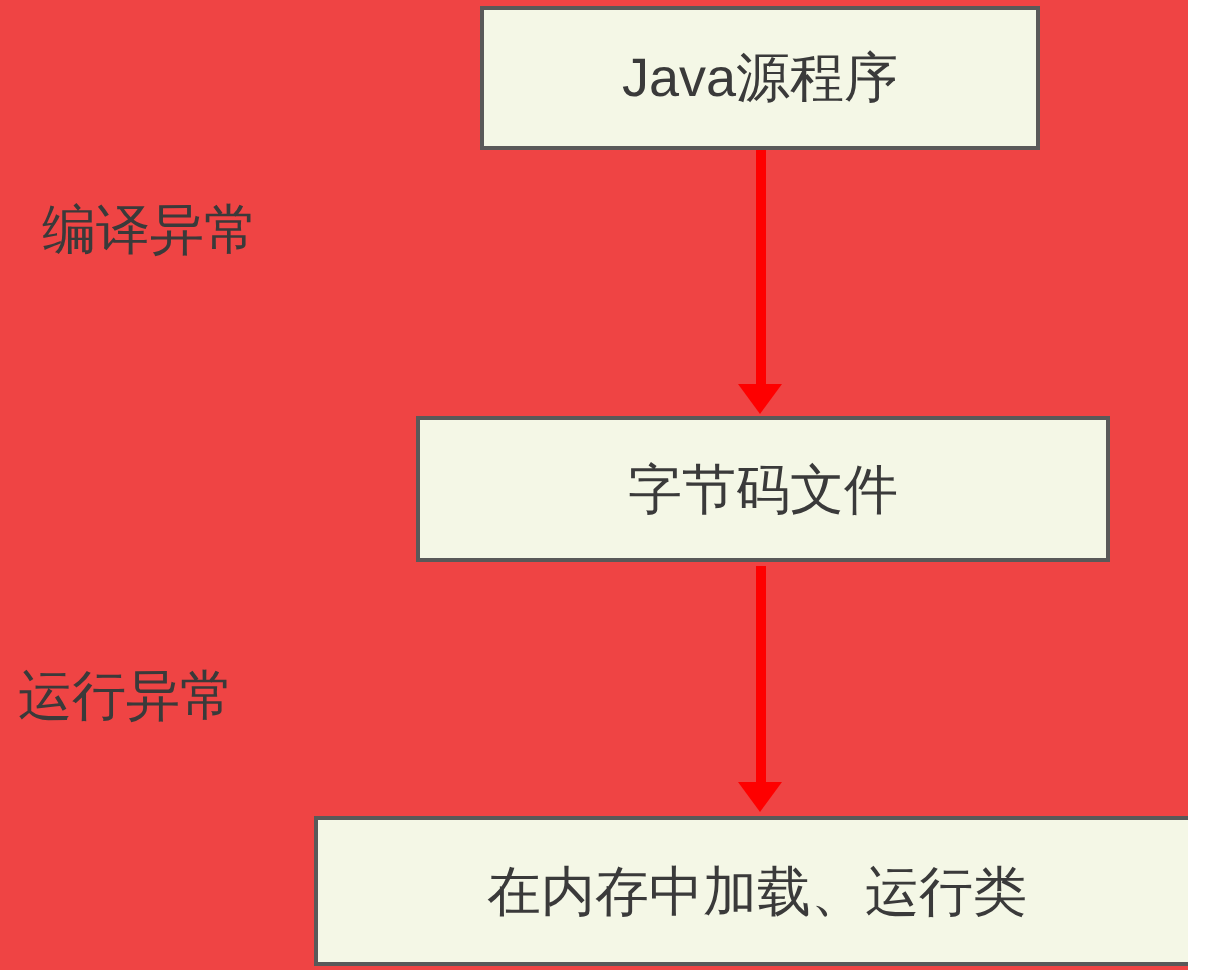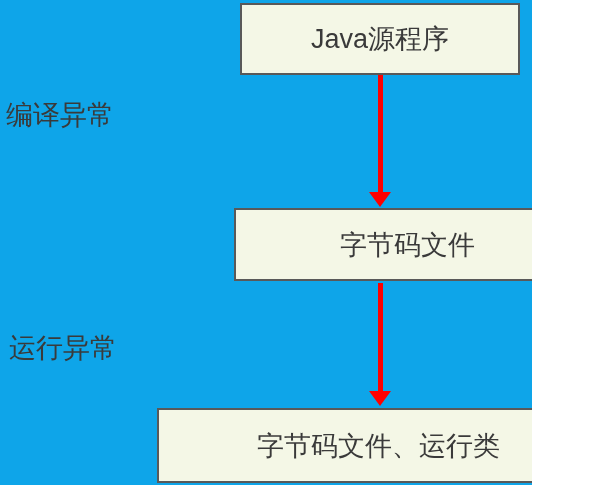--- a/index.html
+++ b/index.html
@@ -2,42 +2,42 @@
 <html style="--box-fill: #f4f7e6; --box-border: #595959; --arrow: #fe0000; --text: #3a3a3a; --background: #ffffff;"><head>
 <meta charset="utf-8">
 <style>
   html, body {
     margin: 0;
     padding: 0;
     background: #ffffff;
   }
   .canvas {
     position: relative;
-    width: 532px;
+    width: 594px;
     height: 485px;
-    background: #0ea5e9;
+    background: #ef4444;
     font-family: "Liberation Sans", "DejaVu Sans", sans-serif;
     overflow: hidden;
   }
   .box {
     position: absolute;
     box-sizing: border-box;
     background: var(--box-fill, #f4f7e6);
     border: 2px solid var(--box-border, #595959);
     display: flex;
     align-items: center;
     justify-content: center;
   }
   .box-label {
     font-size: 27px;
     color: var(--text, #3a3a3a);
     white-space: nowrap;
   }
   .box-top    { left: 240px; top: 3px;   width: 280px; height: 72px; }
-  .box-mid    { left: 208px; top: 208px; width: 347px; height: 73px; margin-left: 26px; }
+  .box-mid    { left: 208px; top: 208px; width: 347px; height: 73px; }
   .box-bottom { left: 157px; top: 408px; width: 443px; height: 75px; }
 
   .arrow-line {
     position: absolute;
     width: 5px;
     left: 378px;
     background: var(--arrow, #fe0000);
   }
   .arrow-head {
     position: absolute;
@@ -53,21 +53,21 @@
   .arrow-2 .arrow-line { top: 283px; height: 108px; }
   .arrow-2 .arrow-head { top: 391px; }
 
   .side-label, .tool-label {
     position: absolute;
     font-size: 27px;
     line-height: 1.15;
     color: var(--text, #3a3a3a);
     white-space: nowrap;
   }
-  .label-compile-exception { left: 6px;   top: 100px; }
+  .label-compile-exception { left: 21px;   top: 100px; }
   .label-javac             { left: 432px; top: 135px; }
   .label-runtime-exception { left: 9px;   top: 333px; }
   .label-java              { left: 433px; top: 327px; }
 </style>
 </head>
 <body>
 
 <div class="canvas">
 
   <div class="box box-top">
@@ -88,16 +88,16 @@
 
   <div class="arrow arrow-2">
     <div class="arrow-line"></div>
     <div class="arrow-head"></div>
   </div>
 
   <div class="side-label label-runtime-exception">运行异常</div>
 
 
   <div class="box box-bottom">
-    <span class="box-label">字节码文件、运行类</span>
+    <span class="box-label">在内存中加载、运行类</span>
   </div>
 
 </div>
 
 </body></html>

